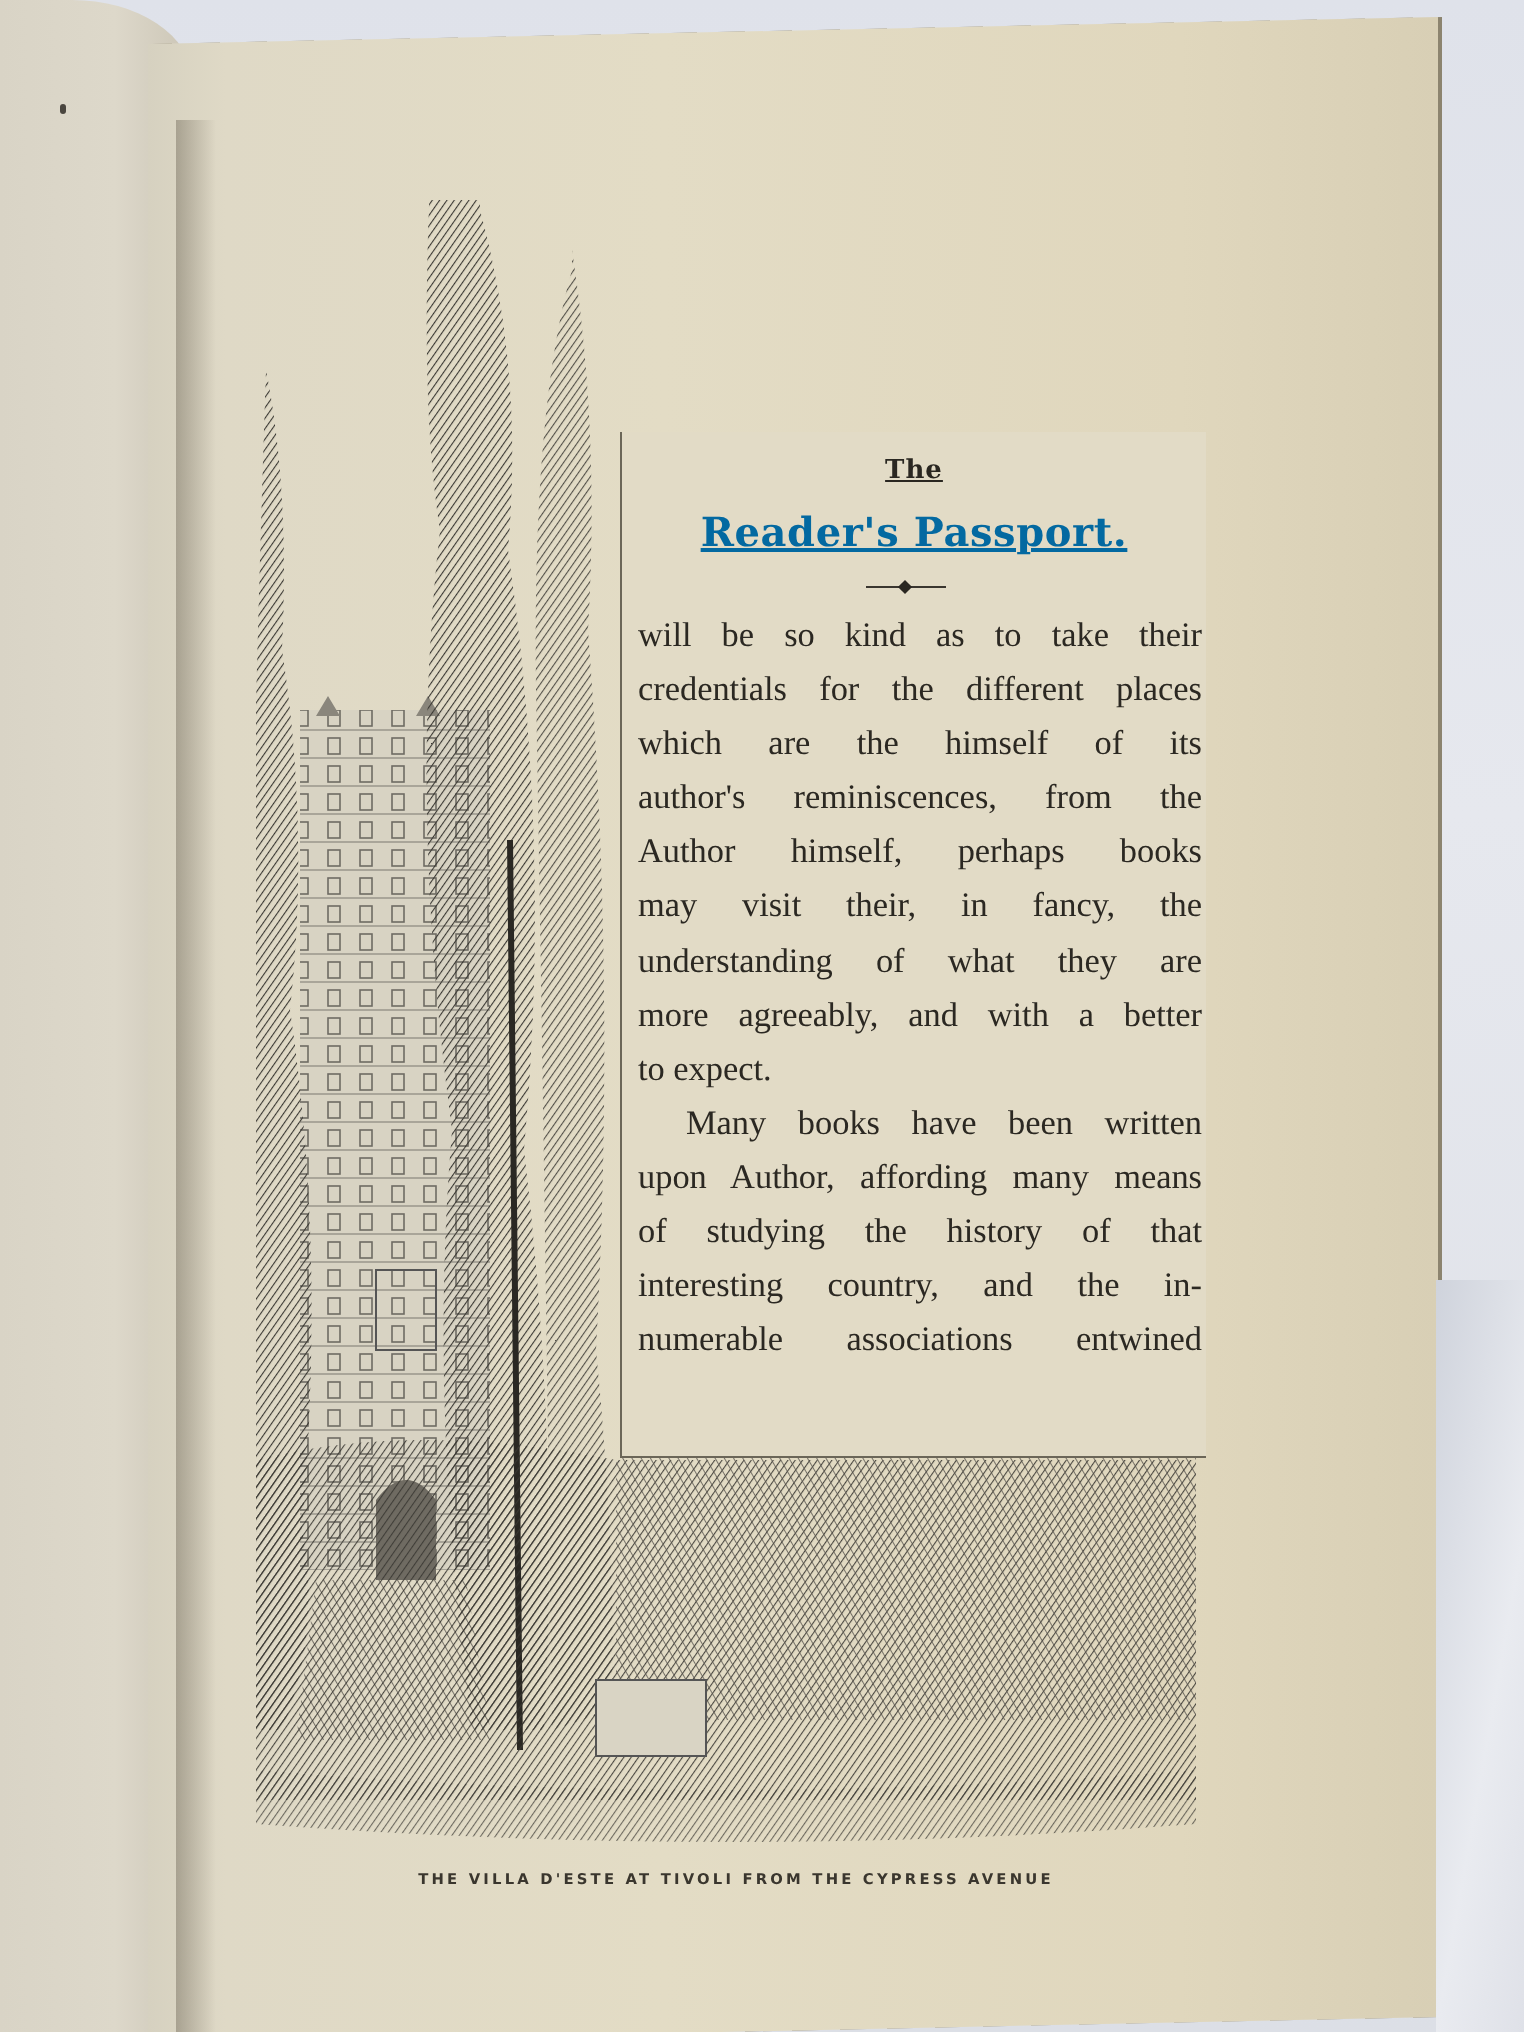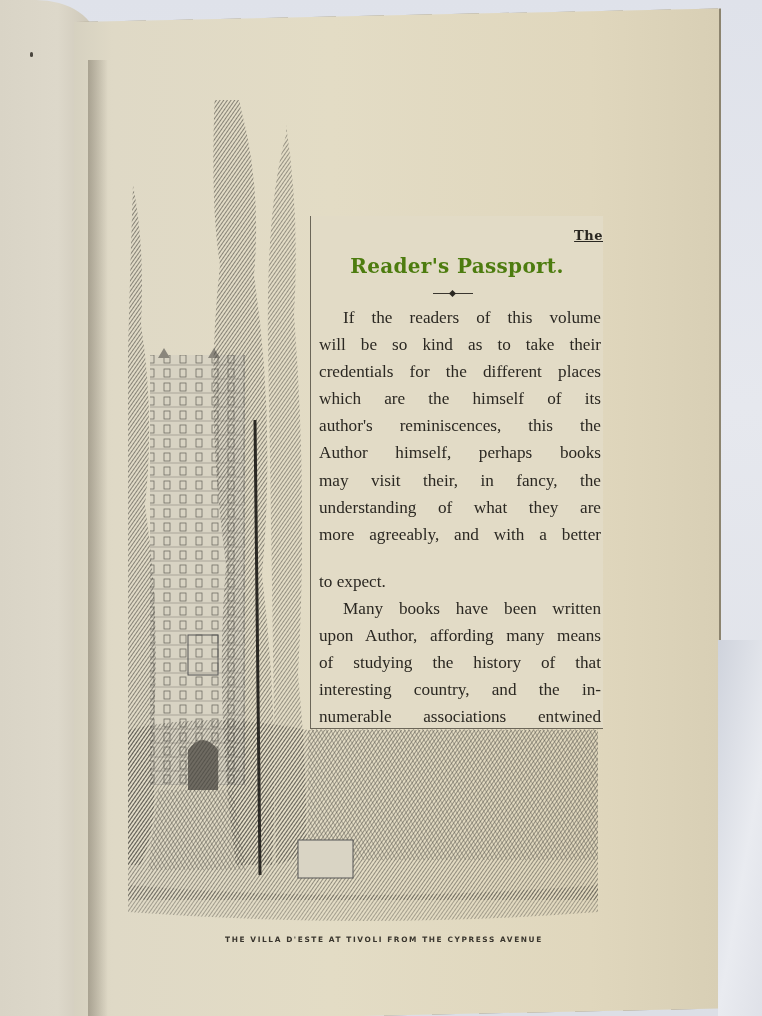--- a/index.html
+++ b/index.html
@@ -32,46 +32,47 @@
   .illustration {
     position: absolute; left: 128px; top: 100px; width: 470px; height: 830px;
   }
   .illus-svg { position: absolute; left: 0; top: 0; }
   .text-panel {
     position: absolute; left: 310px; top: 216px; width: 292px; height: 512px;
     background: #e2dbc6;
     border-left: 1px solid #6b6658; border-bottom: 1px solid #6b6658;
   }
   .heading-small {
-    position: absolute; left: 0; width: 292px; top: 12px; text-align: right;
+    position: absolute; left: 0; width: 292px; top: 12px; text-align: center;
     font-family: "DejaVu Serif", serif; font-weight: bold; font-size: 13px; color: #2a2721;
     letter-spacing: 0.5px;
     text-decoration: underline;
   }
   .heading-main {
     position: absolute; left: 0; width: 292px; top: 38px; text-align: center;
-    font-family: "DejaVu Serif", serif; font-weight: bold; font-size: 20px; color: #4d7c0f;
+    font-family: "DejaVu Serif", serif; font-weight: bold; font-size: 20px; color: #0369a1;
     letter-spacing: 0.3px;
+    text-decoration: underline;
   }
   .heading-rule {
     position: absolute; left: 122px; top: 77px; width: 40px; height: 1px; background: #3a362f;
   }
   .heading-dot {
     position: absolute; left: 139px; top: 75px; width: 5px; height: 5px; background: #2a2721;
     transform: rotate(45deg);
   }
   .body-text {
     position: absolute; left: 8px; top: 88px; width: 282px;
     font-size: 17.2px; line-height: 27.1px; color: #2b2822;
   }
   .body-line { display: block; text-align: justify; text-align-last: justify; white-space: nowrap; }
-  .body-line.last { text-align-last: left; margin-top: 20px; }
+  .body-line.last { text-align-last: left; }
   .indent { padding-left: 24px; }
   .caption {
-    position: absolute; left: 194px; top: 935px; width: 380px; text-align: center;
+    position: absolute; left: 178px; top: 935px; width: 380px; text-align: center;
     font-family: "DejaVu Sans", sans-serif; font-weight: bold; font-size: 7.4px;
     letter-spacing: 1.6px; color: #3a362e;
   }
 </style>
 </head>
 <body>
 
 <div class="left-page">
   <div class="left-mark"></div>
 </div>
@@ -114,25 +115,24 @@
     <path d="M0 785 q230 20 470 0 L470 812 q-230 18 -470 0 Z" fill="url(#hatch)" opacity="0.7"></path>
   </svg>
 </div>
 
 <div class="text-panel">
   <div class="heading-small">The</div>
   <div class="heading-main">Reader's Passport.</div>
   <div class="heading-rule"></div>
   <div class="heading-dot"></div>
   <div class="body-text">
-    <span class="body-line indent">If the readers of this volume</span>
     <span class="body-line">will be so kind as to take their</span>
     <span class="body-line">credentials for the different places</span>
     <span class="body-line">which are the himself of its</span>
-    <span class="body-line">author's reminiscences, this the</span>
+    <span class="body-line">author's reminiscences, from the</span>
     <span class="body-line">Author himself, perhaps books</span>
     <span class="body-line">may visit their, in fancy, the</span>
     <span class="body-line">understanding of what they are</span>
     <span class="body-line">more agreeably, and with a better</span>
     <span class="body-line last">to expect.</span>
     <span class="body-line indent">Many books have been written</span>
     <span class="body-line">upon Author, affording many means</span>
     <span class="body-line">of studying the history of that</span>
     <span class="body-line">interesting country, and the in-</span>
     <span class="body-line">numerable associations entwined</span>

